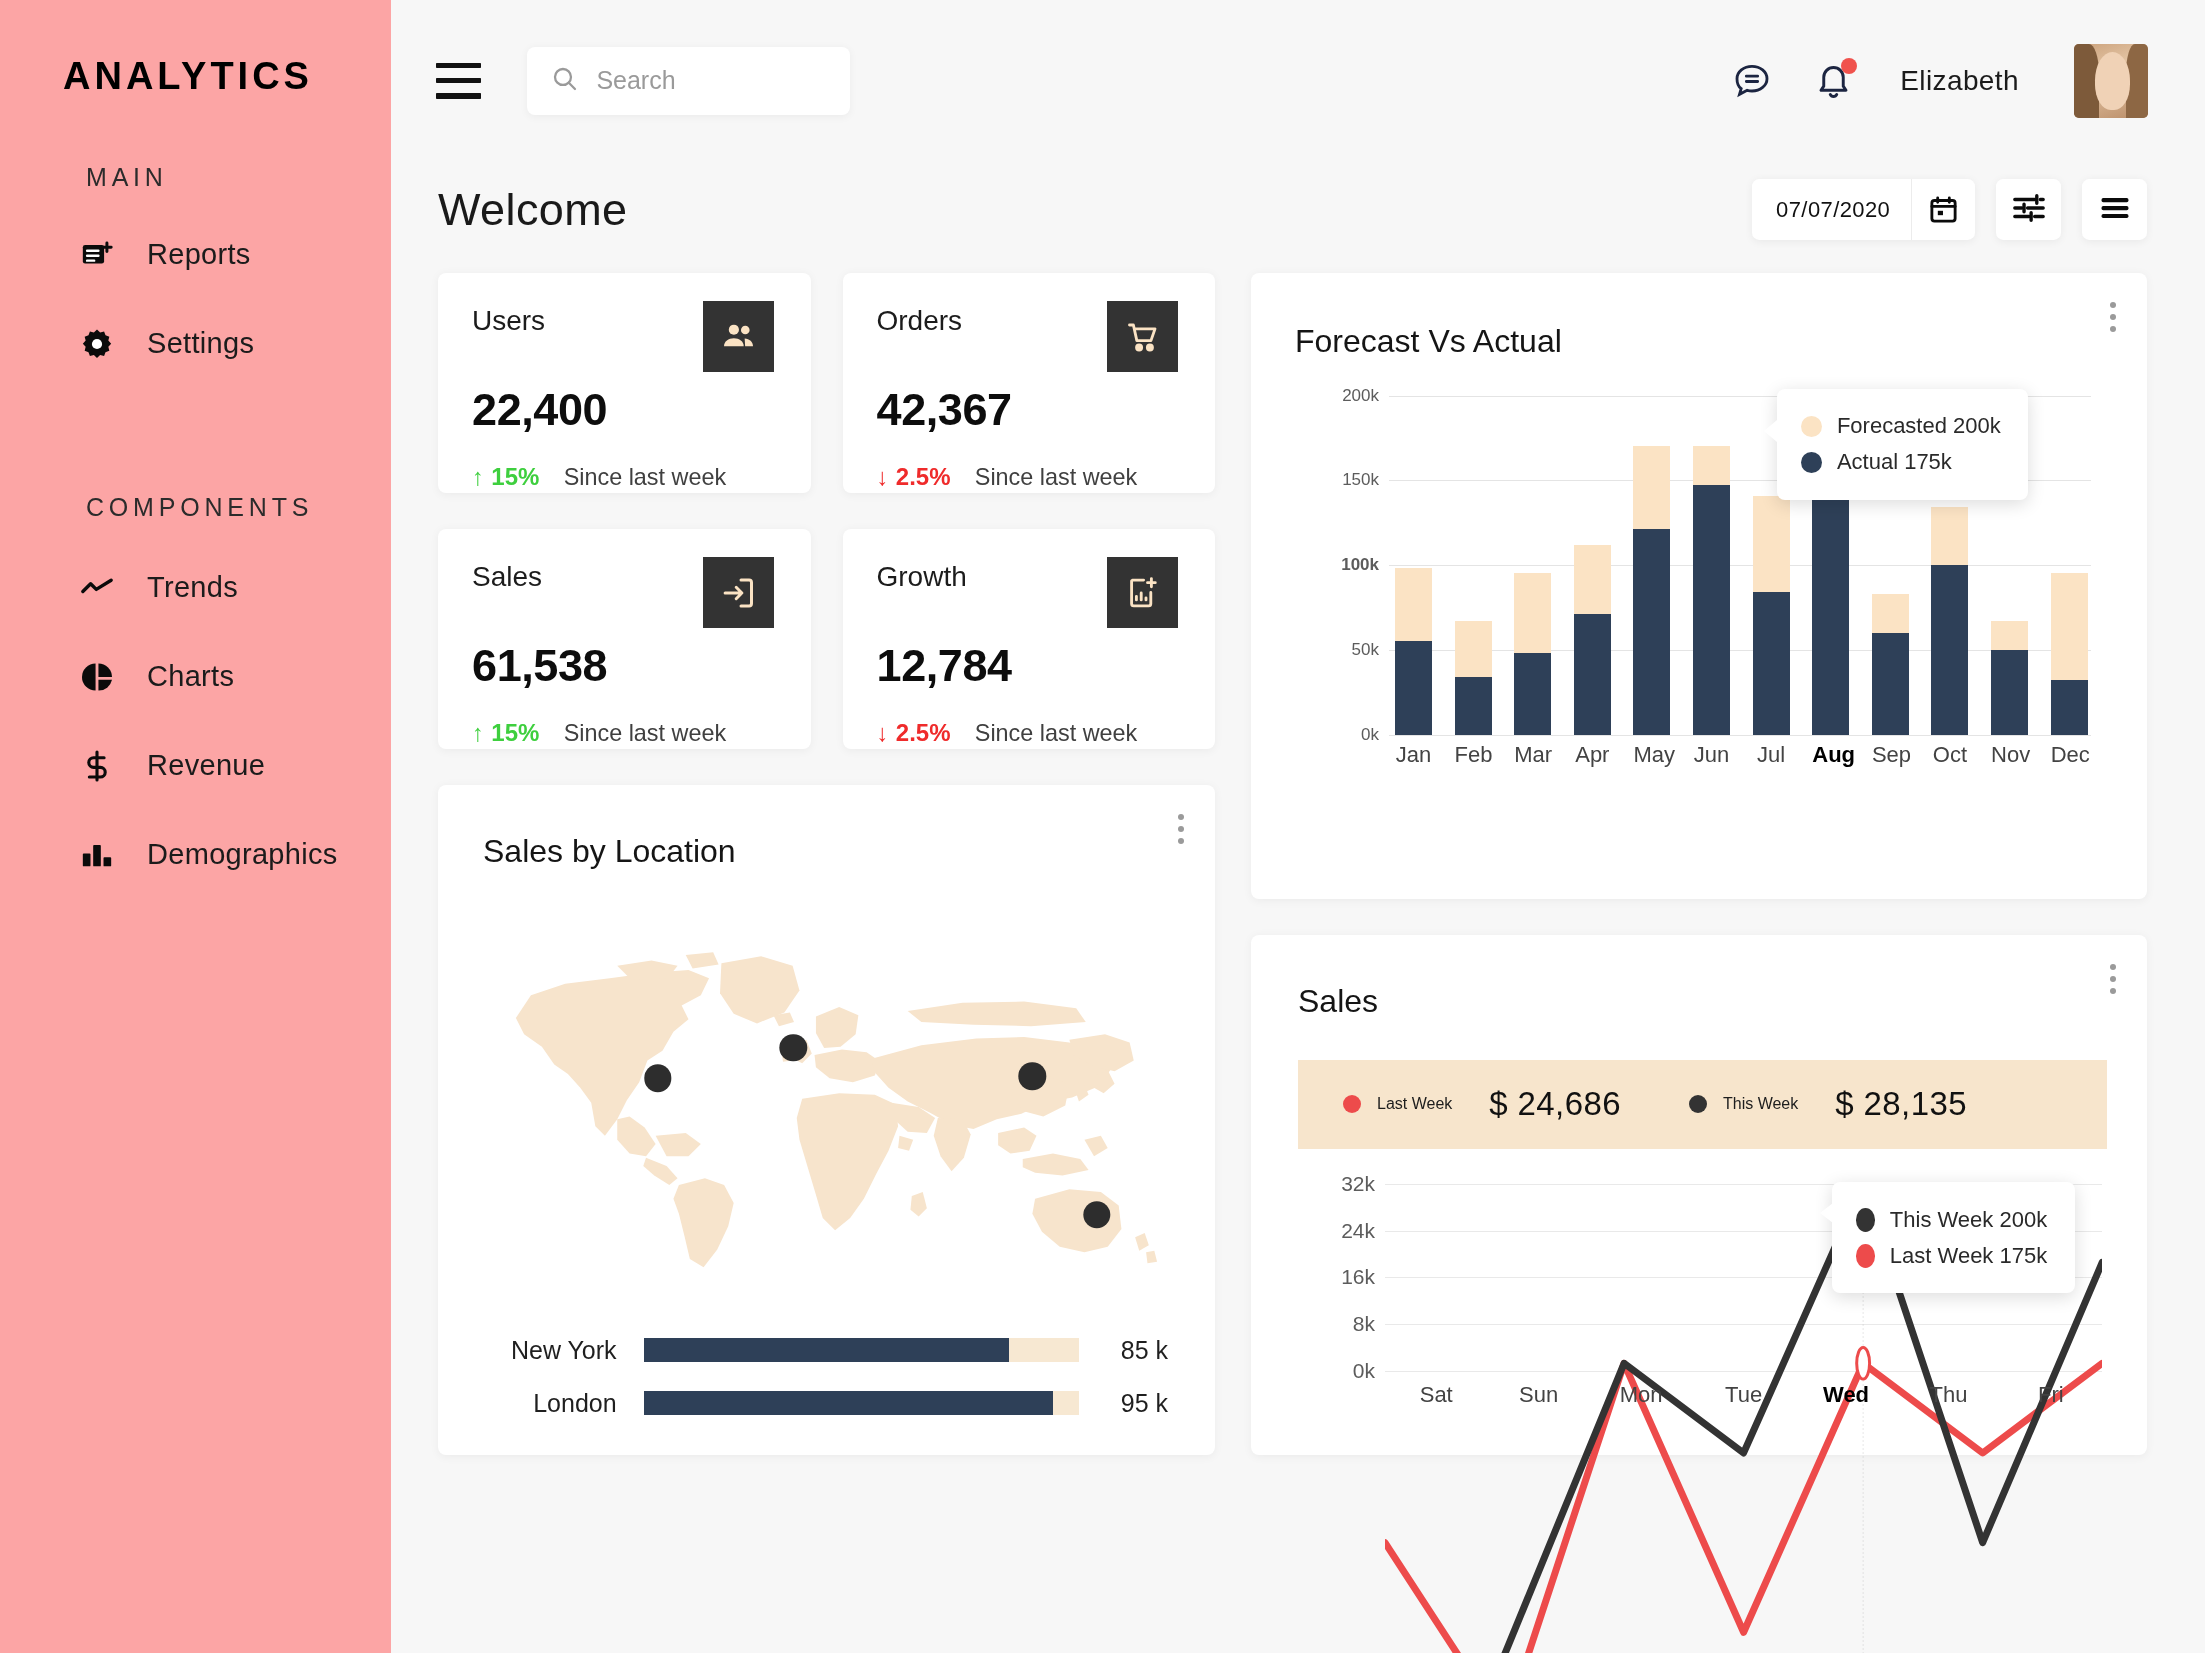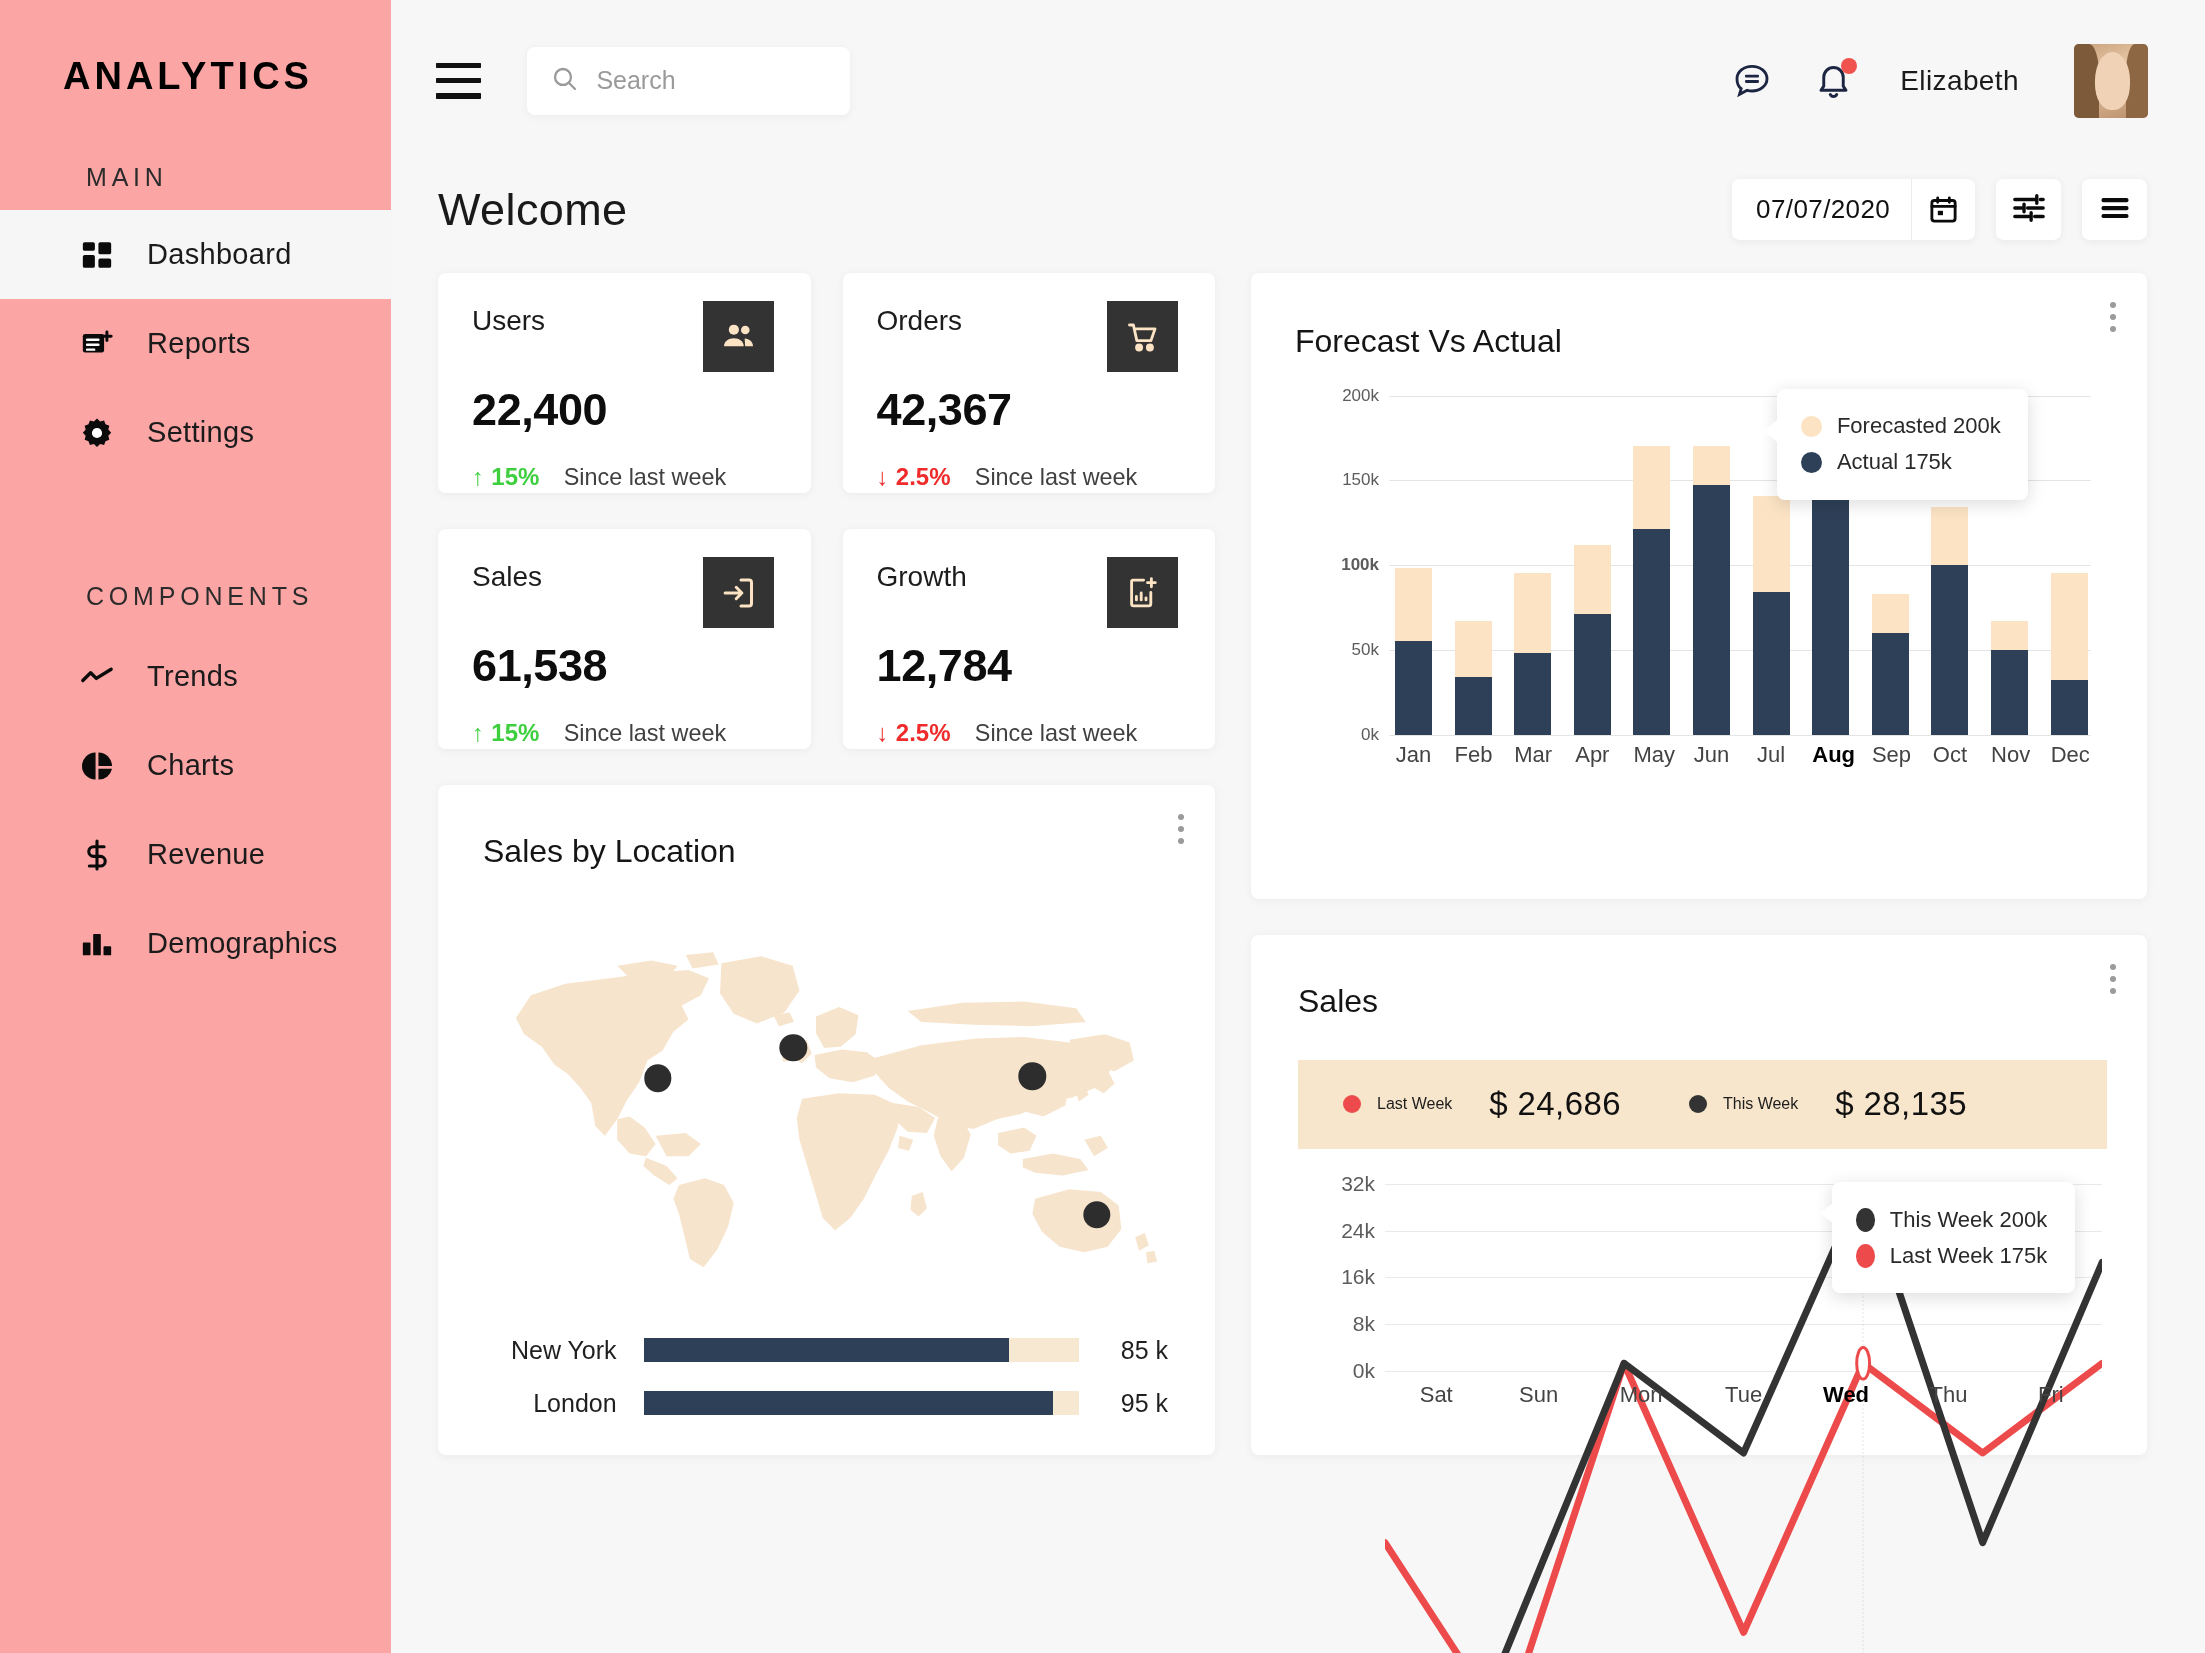--- a/index.html
+++ b/index.html
@@ -69,21 +69,21 @@
 
   
   .welcome-row { display:flex; align-items:center; padding: 0 58px 0 47px; height: 97px; }
   .welcome-title { font-size: 45px; font-weight: 400; color:#1a1a1a; letter-spacing:0.4px; }
   .welcome-spacer { flex:1; }
   .tool-group { display:flex; align-items:center; gap: 21px; }
   .date-pill {
     height: 61px; background:#fff; border-radius:7.3px; display:flex; align-items:center;
     box-shadow:0 1.6px 8px rgba(0,0,0,.06);
   }
-  .date-pill .dtxt { font-size: 26px; padding: 0 21px 0 24px; letter-spacing:0.4px; color:#111; }
+  .date-pill .dtxt { font-size: 22px; padding: 0 21px 0 24px; letter-spacing:0.4px; color:#111; }
   .date-pill .dsep { width:0.8px; height:61px; background:#ececec; }
   .date-pill .dcal { width: 63px; display:flex; align-items:center; justify-content:center; cursor:pointer; }
   .sq-btn {
     width: 65px; height: 61px; background:#fff; border-radius:7.3px;
     display:flex; align-items:center; justify-content:center; cursor:pointer;
     box-shadow:0 1.6px 8px rgba(0,0,0,.06);
   }
 
   
   .content { padding: 14.5px 58px 32px 47px; display:flex; gap: 36px; }
@@ -172,31 +172,20 @@
 <body>
 
 <div class="app">
 
   <aside class="sidebar">
     <div class="brand">ANALYTICS</div>
 
     <div class="nav-section">MAIN</div>
     <div class="nav-list">
 
-      <div class="nav-item active">
-        <span class="nav-icon">
-          <svg width="34" height="34" viewBox="0 0 24 24" fill="#0b0b0b">
-            <rect x="2" y="3" width="8.5" height="6" rx="1.3"></rect>
-            <rect x="13" y="3" width="9" height="8.5" rx="1.3"></rect>
-            <rect x="2" y="12" width="8.5" height="9" rx="1.3"></rect>
-            <rect x="13" y="14.5" width="9" height="6.5" rx="1.3"></rect>
-          </svg>
-        </span>
-        <span class="nav-label">Dashboard</span>
-      </div>
 
       <div class="nav-item">
         <span class="nav-icon">
           <svg width="34" height="34" viewBox="0 0 24 24" fill="none" stroke="#0b0b0b" stroke-width="2.1" stroke-linecap="round">
             <rect x="2" y="5" width="15" height="13" rx="1.6" fill="#0b0b0b" stroke="none"></rect>
             <path d="M5 9h8M5 12.5h8M5 16h5" stroke="#fff" stroke-width="1.7"></path>
             <path d="M19 3.5v6M16 6.5h6"></path>
           </svg>
         </span>
         <span class="nav-label">Reports</span>

